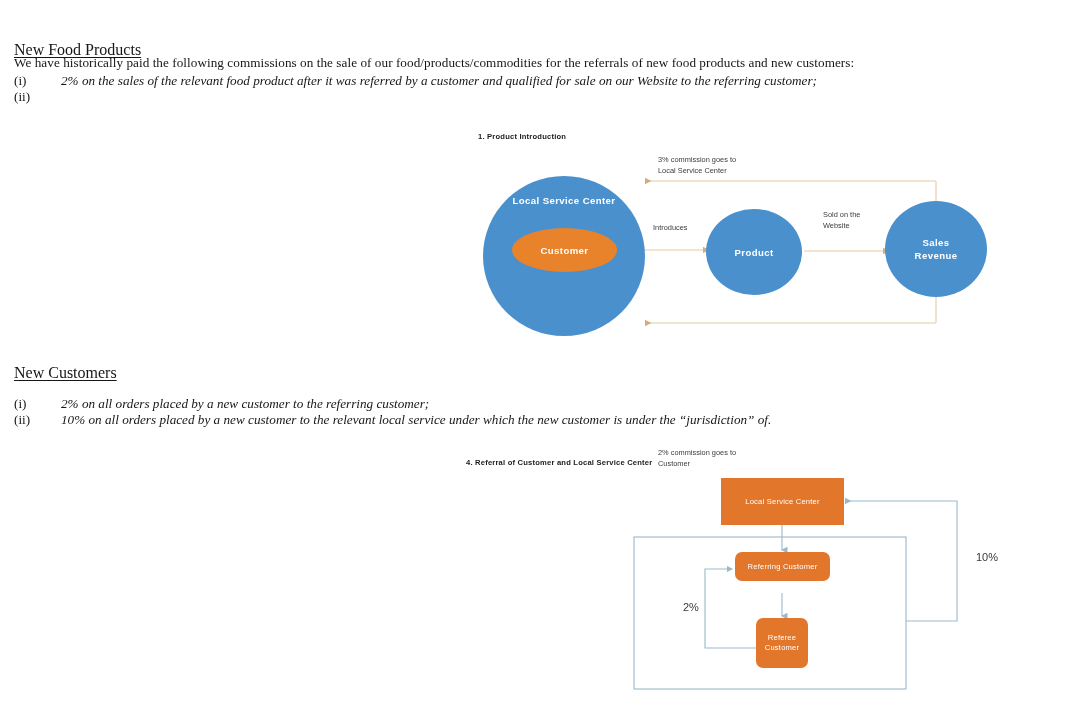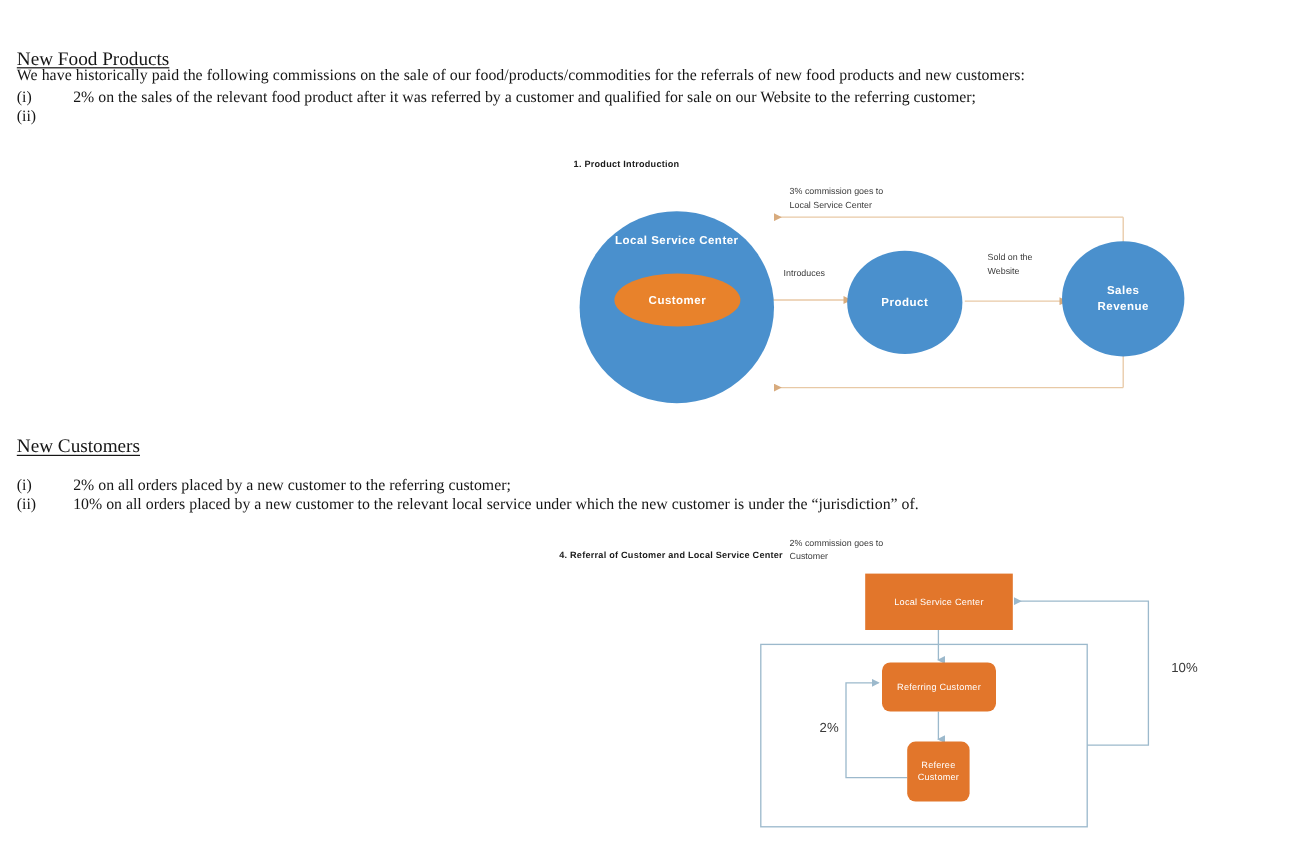--- a/index.html
+++ b/index.html
@@ -50,21 +50,21 @@
 
   .clause-row {
     display: flex;
     white-space: nowrap;
     height: 15.5px;
   }
   .clause-marker {
     width: 47px;
     flex: 0 0 47px;
   }
-  .clause-text { flex: 0 0 auto; }
+  .clause-text { flex: 0 0 auto; font-style: italic; }
 
   
   .figure {
     position: absolute;
   }
   .fig-title {
     position: absolute;
     font-family: "Liberation Sans", sans-serif;
     font-weight: bold;
     font-size: 7.6px;
@@ -169,21 +169,21 @@
   #node-lsc-box {
     left: 281px;
     top: 28px;
     width: 123px;
     height: 47px;
   }
   #node-referring-customer {
     left: 295px;
     top: 102px;
     width: 95px;
-    height: 41px;
+    height: 29px;
     border-radius: 7px;
   }
   #node-referee-customer {
     left: 316px;
     top: 168px;
     width: 52px;
     height: 50px;
     border-radius: 7px;
     line-height: 10.5px;
     text-align: center;

